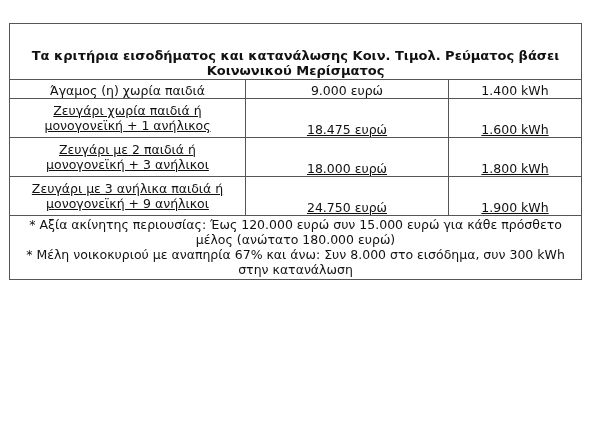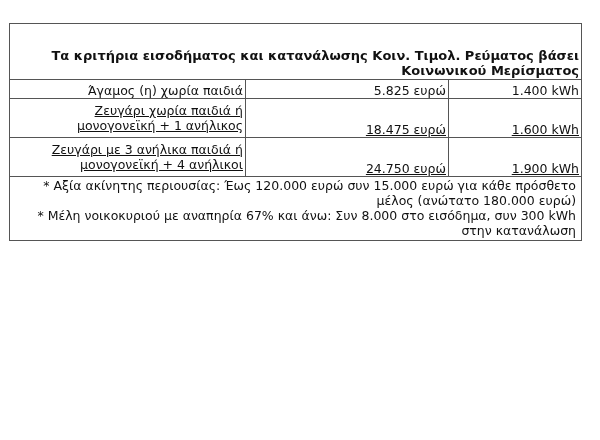--- a/index.html
+++ b/index.html
@@ -22,21 +22,21 @@
     width: 572px;
     border-collapse: collapse;
     table-layout: fixed;
     border: 1px solid #555555;
   }
   .doc-table td {
     border: 1px solid #555555;
     padding: 0 2px;
     font-size: 12.5px;
     line-height: 15px;
-    text-align: right;
+    text-align: center;
     vertical-align: bottom;
   }
   .title-cell {
     height: 54px;
     font-weight: bold;
     font-size: 13px !important;
     line-height: 15px !important;
     vertical-align: bottom !important;
     padding-bottom: 1px !important;
   }
@@ -76,35 +76,43 @@
   </colgroup>
   <tbody>
       <tr>
     <td colspan="3" class="title-cell">
       <span class="note-line">Τα κριτήρια εισοδήματος και κατανάλωσης Κοιν. Τιμολ. Ρεύματος βάσει</span>
       <span class="note-line">Κοινωνικού Μερίσματος</span>
     </td>
   </tr>
   <tr class="row-single">
     <td class="col-status"><span>Άγαμος (η) χωρία παιδιά</span></td>
-    <td>5.825 ευρώ</td>
+    <td>9.000 ευρώ</td>
     <td>1.400 kWh</td>
   </tr>
   <tr class="row-double">
     <td class="col-status">
       <span class="note-line">Ζευγάρι χωρία παιδιά ή</span>
       <span class="note-line">μονογονεϊκή + 1 ανήλικος</span>
     </td>
     <td>18.475 ευρώ</td>
     <td>1.600 kWh</td>
   </tr>
   <tr class="row-double">
     <td class="col-status">
+      <span class="note-line">Ζευγάρι με 2 παιδιά ή</span>
+      <span class="note-line">μονογονεϊκή + 3 ανήλικοι</span>
+    </td>
+    <td>18.000 ευρώ</td>
+    <td>1.800 kWh</td>
+  </tr>
+  <tr class="row-double">
+    <td class="col-status">
       <span class="note-line">Ζευγάρι με 3 ανήλικα παιδιά ή</span>
-      <span class="note-line">μονογονεϊκή + 4 ανήλικοι</span>
+      <span class="note-line">μονογονεϊκή + 9 ανήλικοι</span>
     </td>
     <td>24.750 ευρώ</td>
     <td>1.900 kWh</td>
   </tr>
   <tr>
     <td colspan="3" class="notes-cell">
       <span class="note-line">* Αξία ακίνητης περιουσίας: Έως 120.000 ευρώ συν 15.000 ευρώ  για κάθε πρόσθετο μέλος (ανώτατο 180.000 ευρώ)</span>
       <span class="note-line">* Μέλη νοικοκυριού με αναπηρία 67% και άνω: Συν 8.000 στο εισόδημα, συν 300 kWh στην κατανάλωση</span>
     </td>
   </tr>

